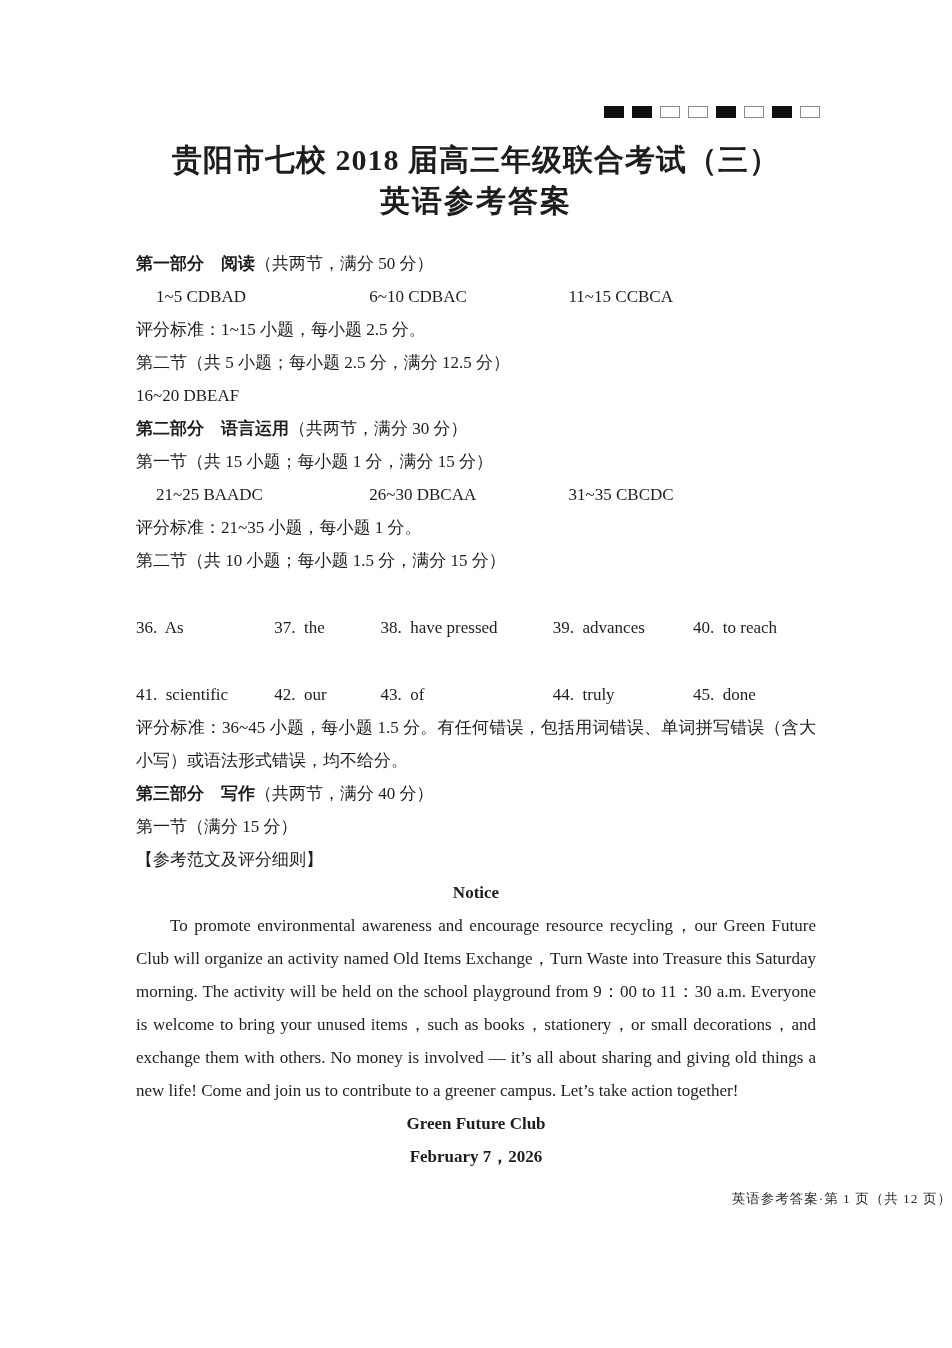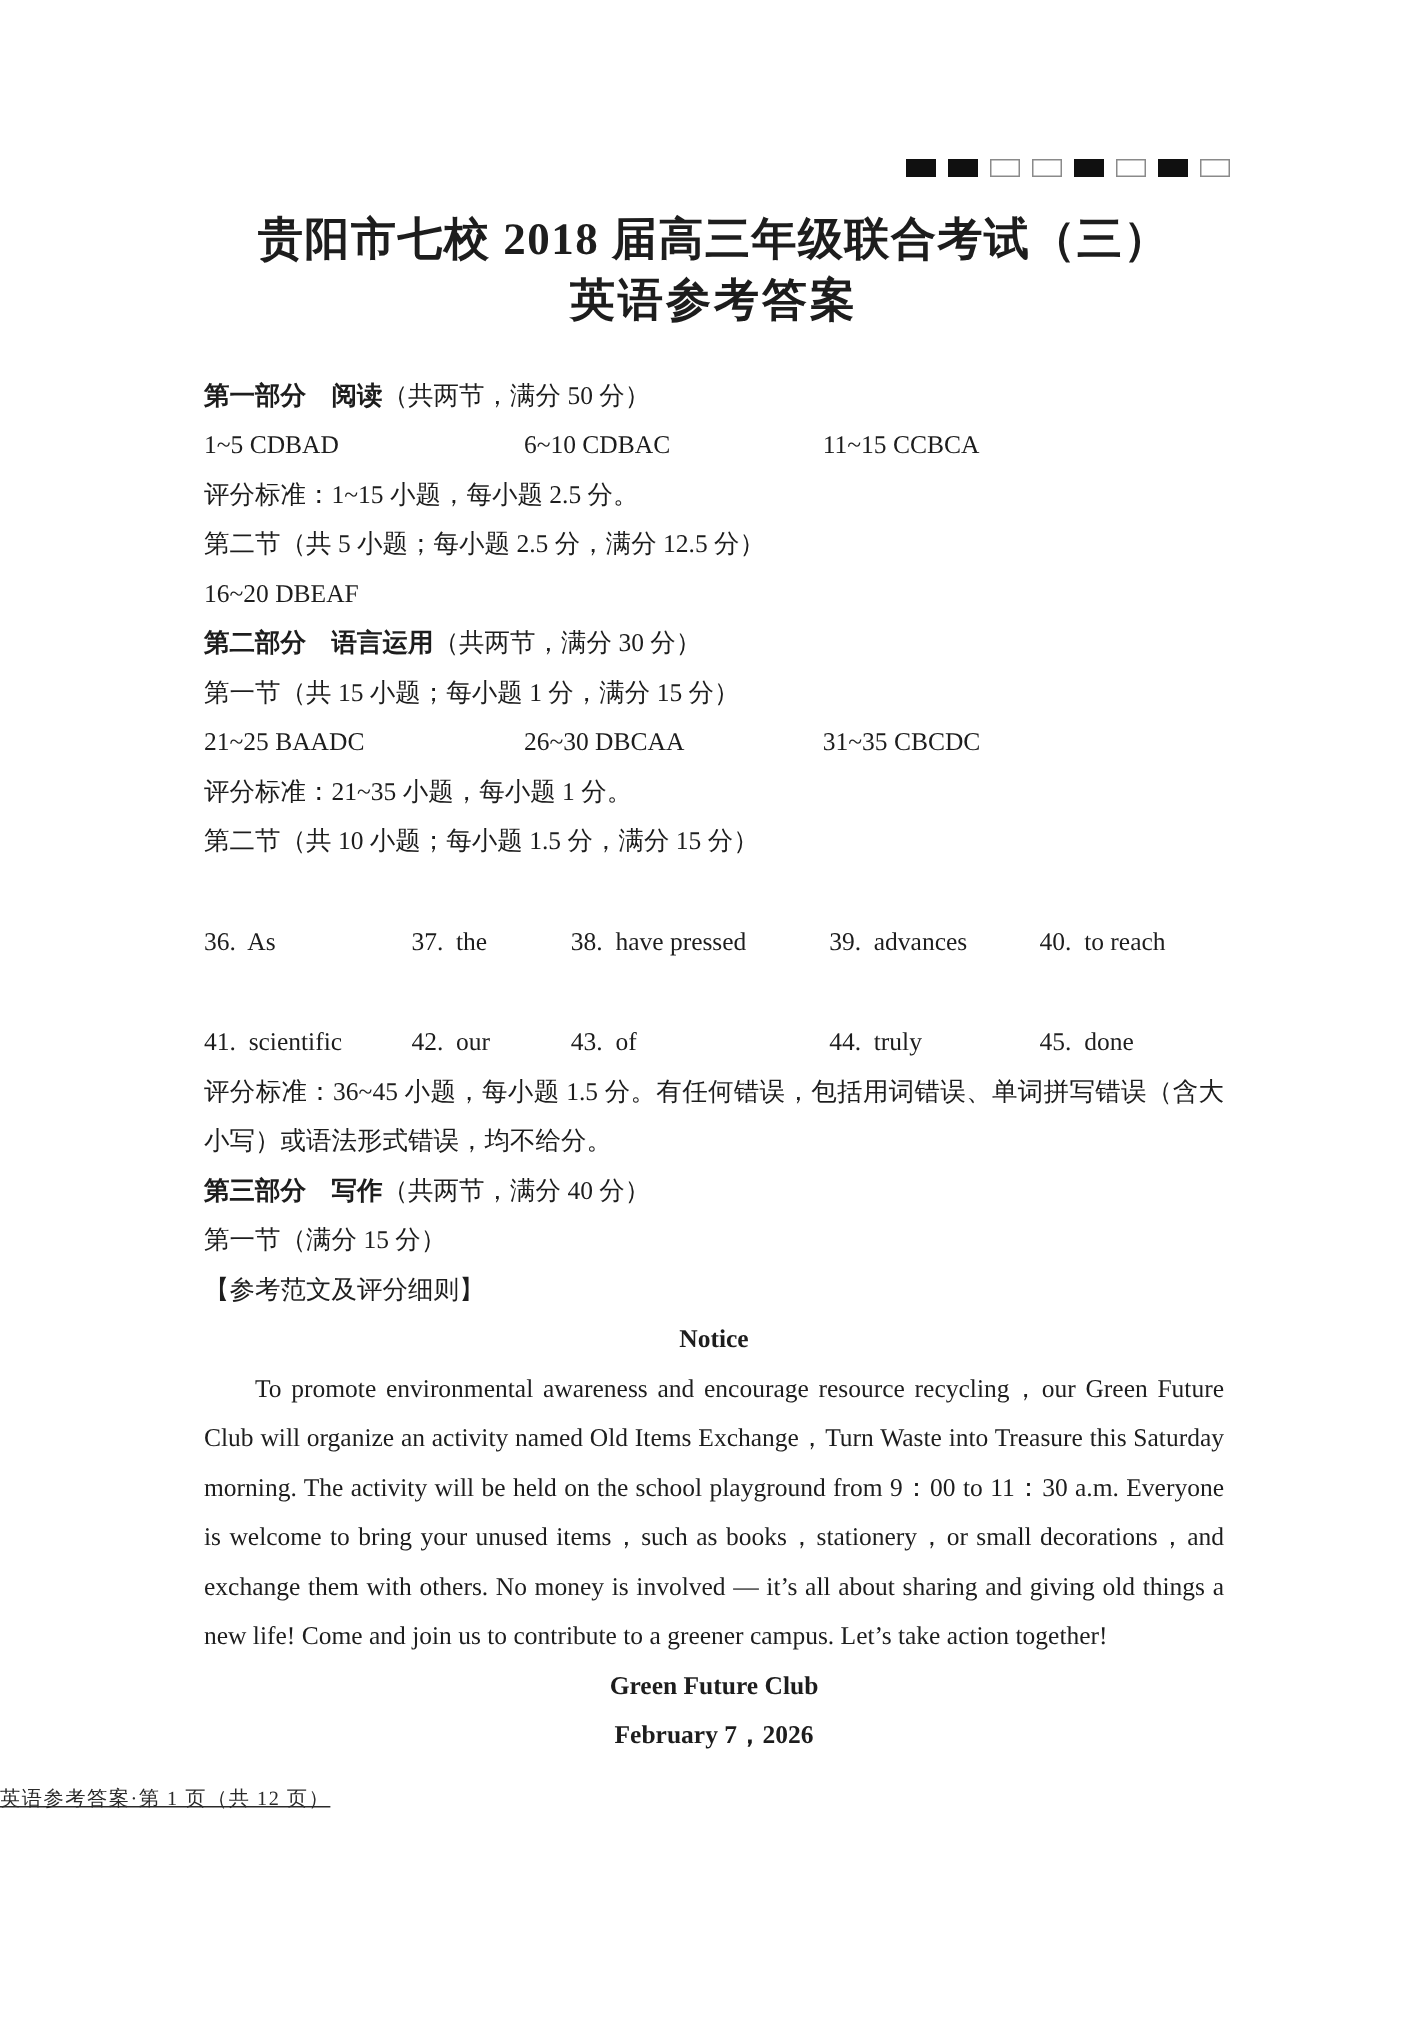--- a/index.html
+++ b/index.html
@@ -24,34 +24,34 @@
   .title2{text-align:center;font-weight:700;font-size:30px;line-height:44px;letter-spacing:2px;}
   
   .content{margin:24px 136px 0 136px;font-size:17px;line-height:33px;}
   .content p{margin:0;}
   .hd{
     font-weight:700;
     font-family:"Liberation Sans","DejaVu Sans",sans-serif;
     font-size:17px;
   }
   .row3 span{display:inline-block;white-space:pre;}
-  .row3 span:nth-child(1){width:209px;}
+  .row3 span:nth-child(1){width:209px;margin-left:20px;}
   .row3 span:nth-child(2){width:195px;}
   .row5 span{display:inline-block;white-space:pre;}
   .row5 span:nth-child(1){width:134px;}
   .row5 span:nth-child(2){width:102px;}
   .row5 span:nth-child(3){width:168px;margin-top:34px;}
   .row5 span:nth-child(4){width:136px;}
   .just{text-align:justify;}
   .essay-title{text-align:center;font-weight:700;}
   .essay{text-align:justify;text-indent:34px;}
   .right{text-align:center;font-weight:bold;}
   .footer{
     position:absolute;top:1190px;left:0;width:100%;
-    text-align:left;font-size:13.5px;color:#2a2a2a;letter-spacing:1px;text-decoration:underline;
+    text-align:right;font-size:13.5px;color:#2a2a2a;letter-spacing:1px;
   }
 </style>
 </head>
 <body>
 
 <div class="page">
 
   <div class="squares">
       <div class="sq filled"></div>
       <div class="sq filled"></div>

